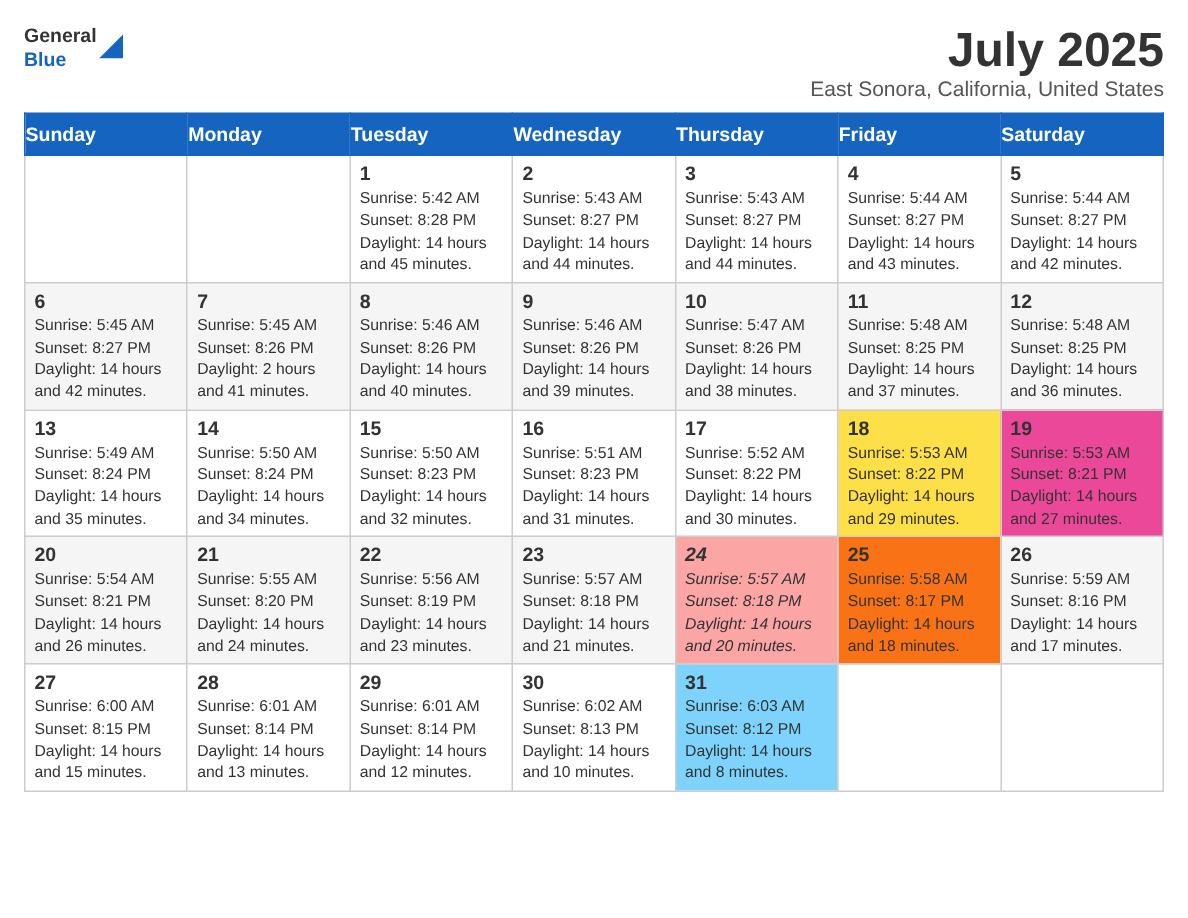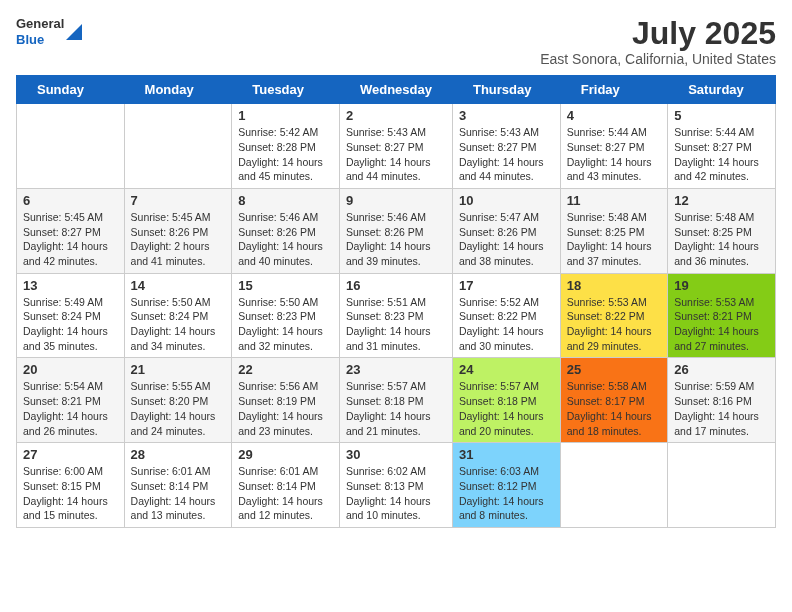--- a/index.html
+++ b/index.html
@@ -45,21 +45,21 @@
     }
     .calendar {
       width: 100%;
       border-collapse: collapse;
       border: 1px solid #ccc;
     }
     .calendar th {
       background: #1565c0;
       color: #fff;
       text-align: left;
-      padding: 6px 20px;
+      padding: 6px 0;
       font-size: 13px;
       font-weight: bold;
       border: 1px solid #1565c0;
     }
     .calendar td {
       vertical-align: top;
       border: 1px solid #ccc;
       padding: 4px 6px;
       width: 108px;
       min-height: 80px;
@@ -267,21 +267,21 @@
         </div>
       </td>
         <td style="background: #fde047; margin-top: 21px;">
         <span class="day-number">18</span>
         <div class="cell-content">
           <span>Sunrise: 5:53 AM</span><br>
           <span>Sunset: 8:22 PM</span><br>
           <span>Daylight: 14 hours and 29 minutes.</span>
         </div>
       </td>
-        <td style="background: #84cc16;">
+        <td style="background: #ec4899;">
         <span class="day-number">19</span>
         <div class="cell-content">
           <span>Sunrise: 5:53 AM</span><br>
           <span>Sunset: 8:21 PM</span><br>
           <span>Daylight: 14 hours and 27 minutes.</span>
         </div>
       </td>
       </tr>
       <tr>
         <td style="background: rgb(245, 245, 245);">
@@ -309,21 +309,21 @@
         </div>
       </td>
         <td style="background: rgb(245, 245, 245);">
         <span class="day-number">23</span>
         <div class="cell-content">
           <span>Sunrise: 5:57 AM</span><br>
           <span>Sunset: 8:18 PM</span><br>
           <span>Daylight: 14 hours and 21 minutes.</span>
         </div>
       </td>
-        <td style="background: #bef264;">
+        <td style="background: #fca5a5; font-style: italic;">
         <span class="day-number">24</span>
         <div class="cell-content">
           <span>Sunrise: 5:57 AM</span><br>
           <span>Sunset: 8:18 PM</span><br>
           <span>Daylight: 14 hours and 20 minutes.</span>
         </div>
       </td>
         <td style="background: #f97316;">
         <span class="day-number">25</span>
         <div class="cell-content">

